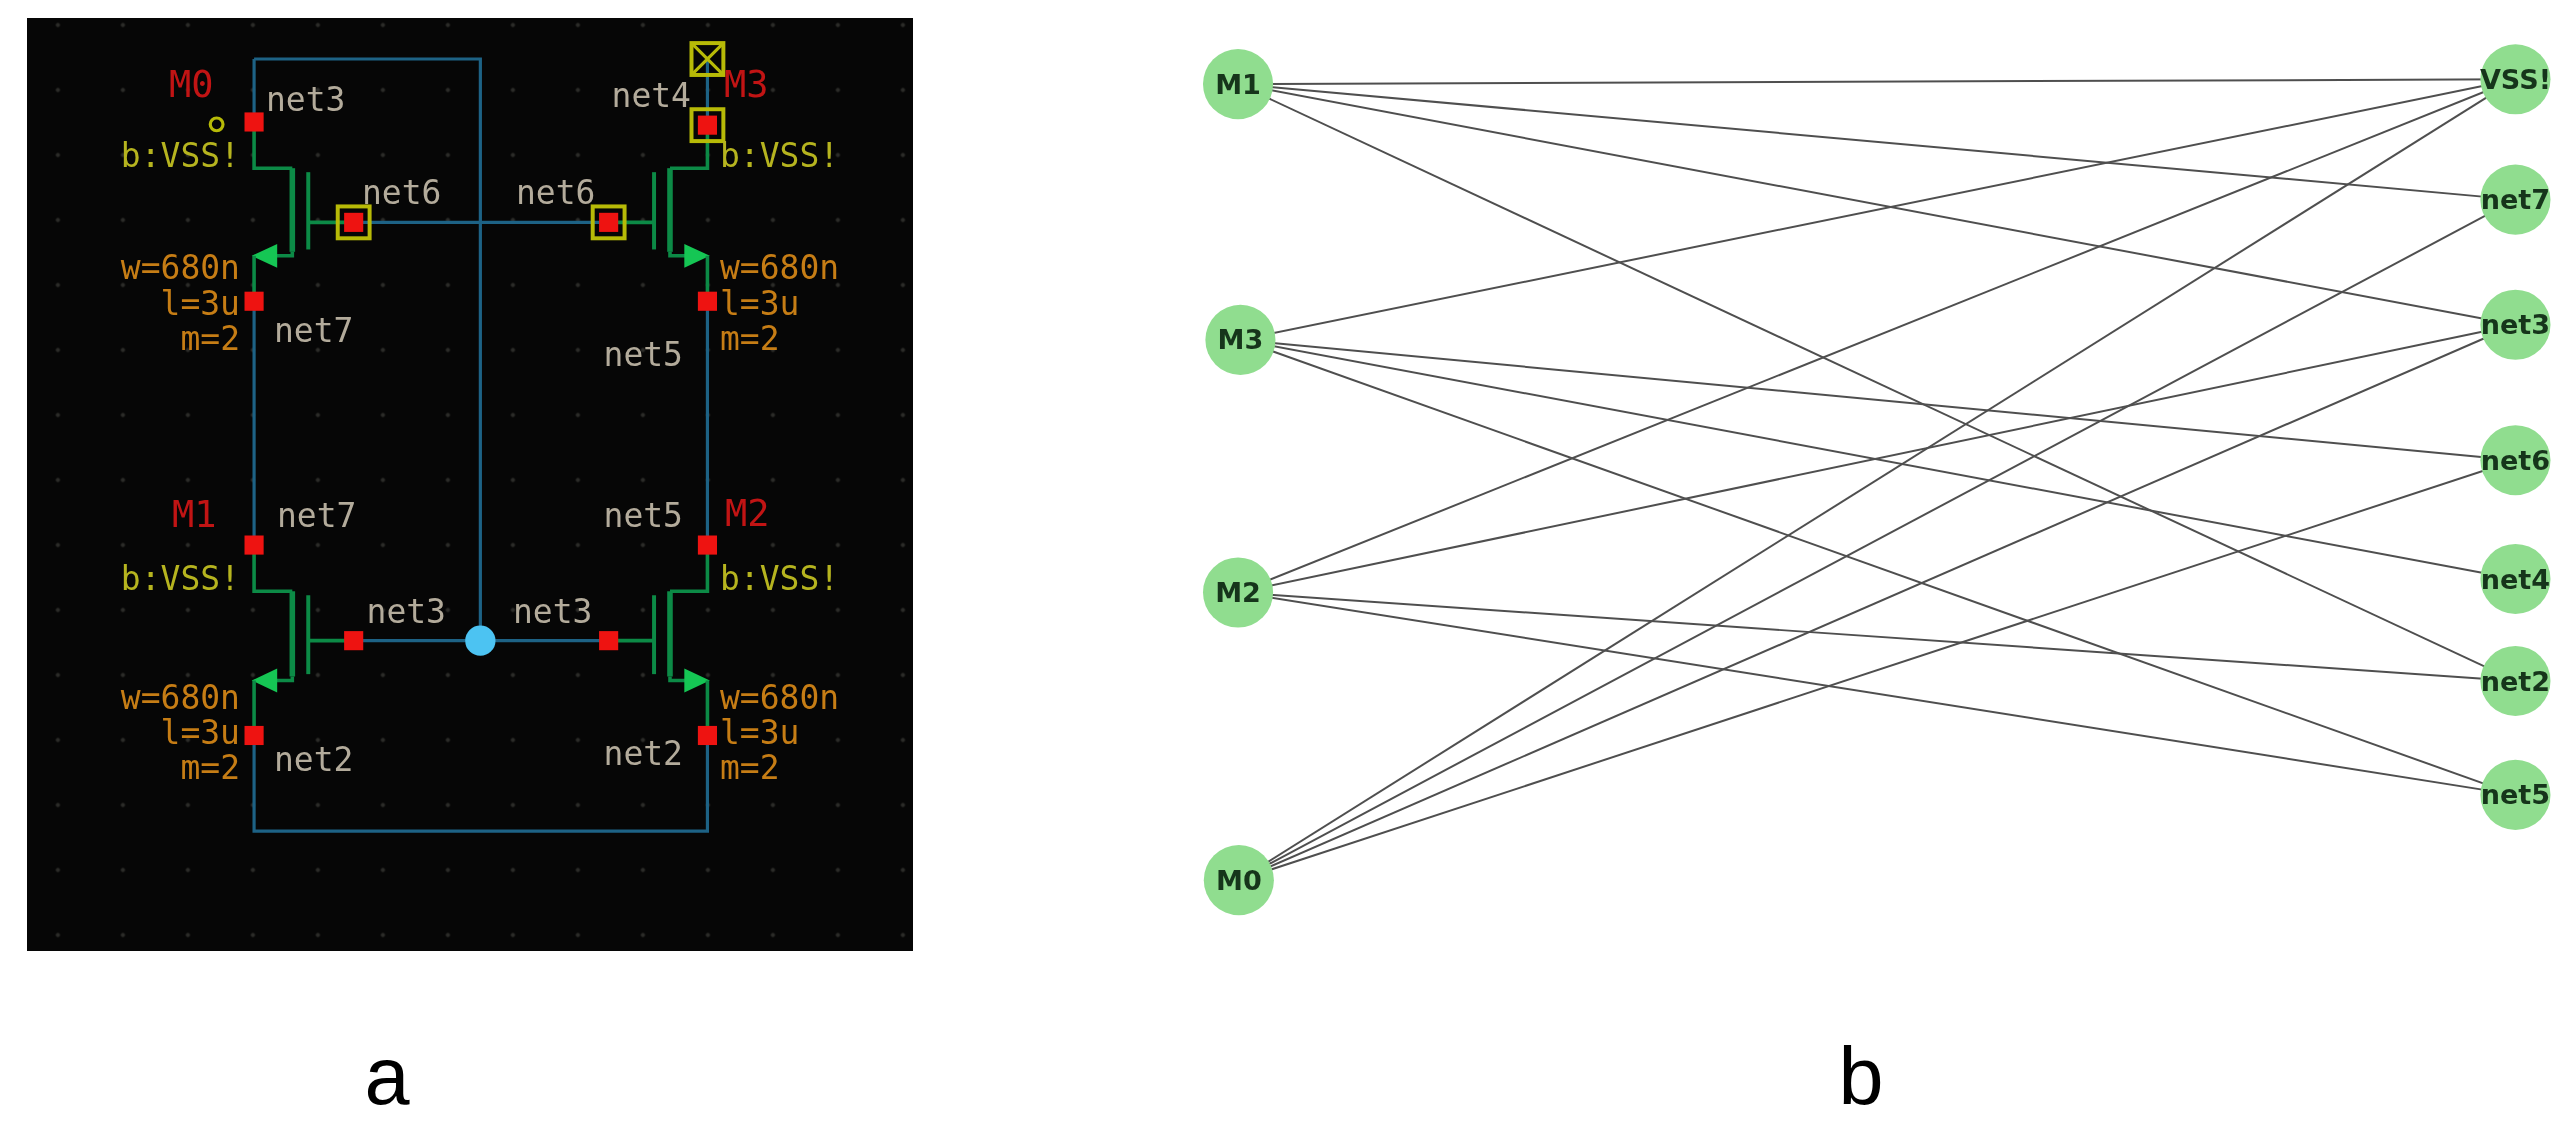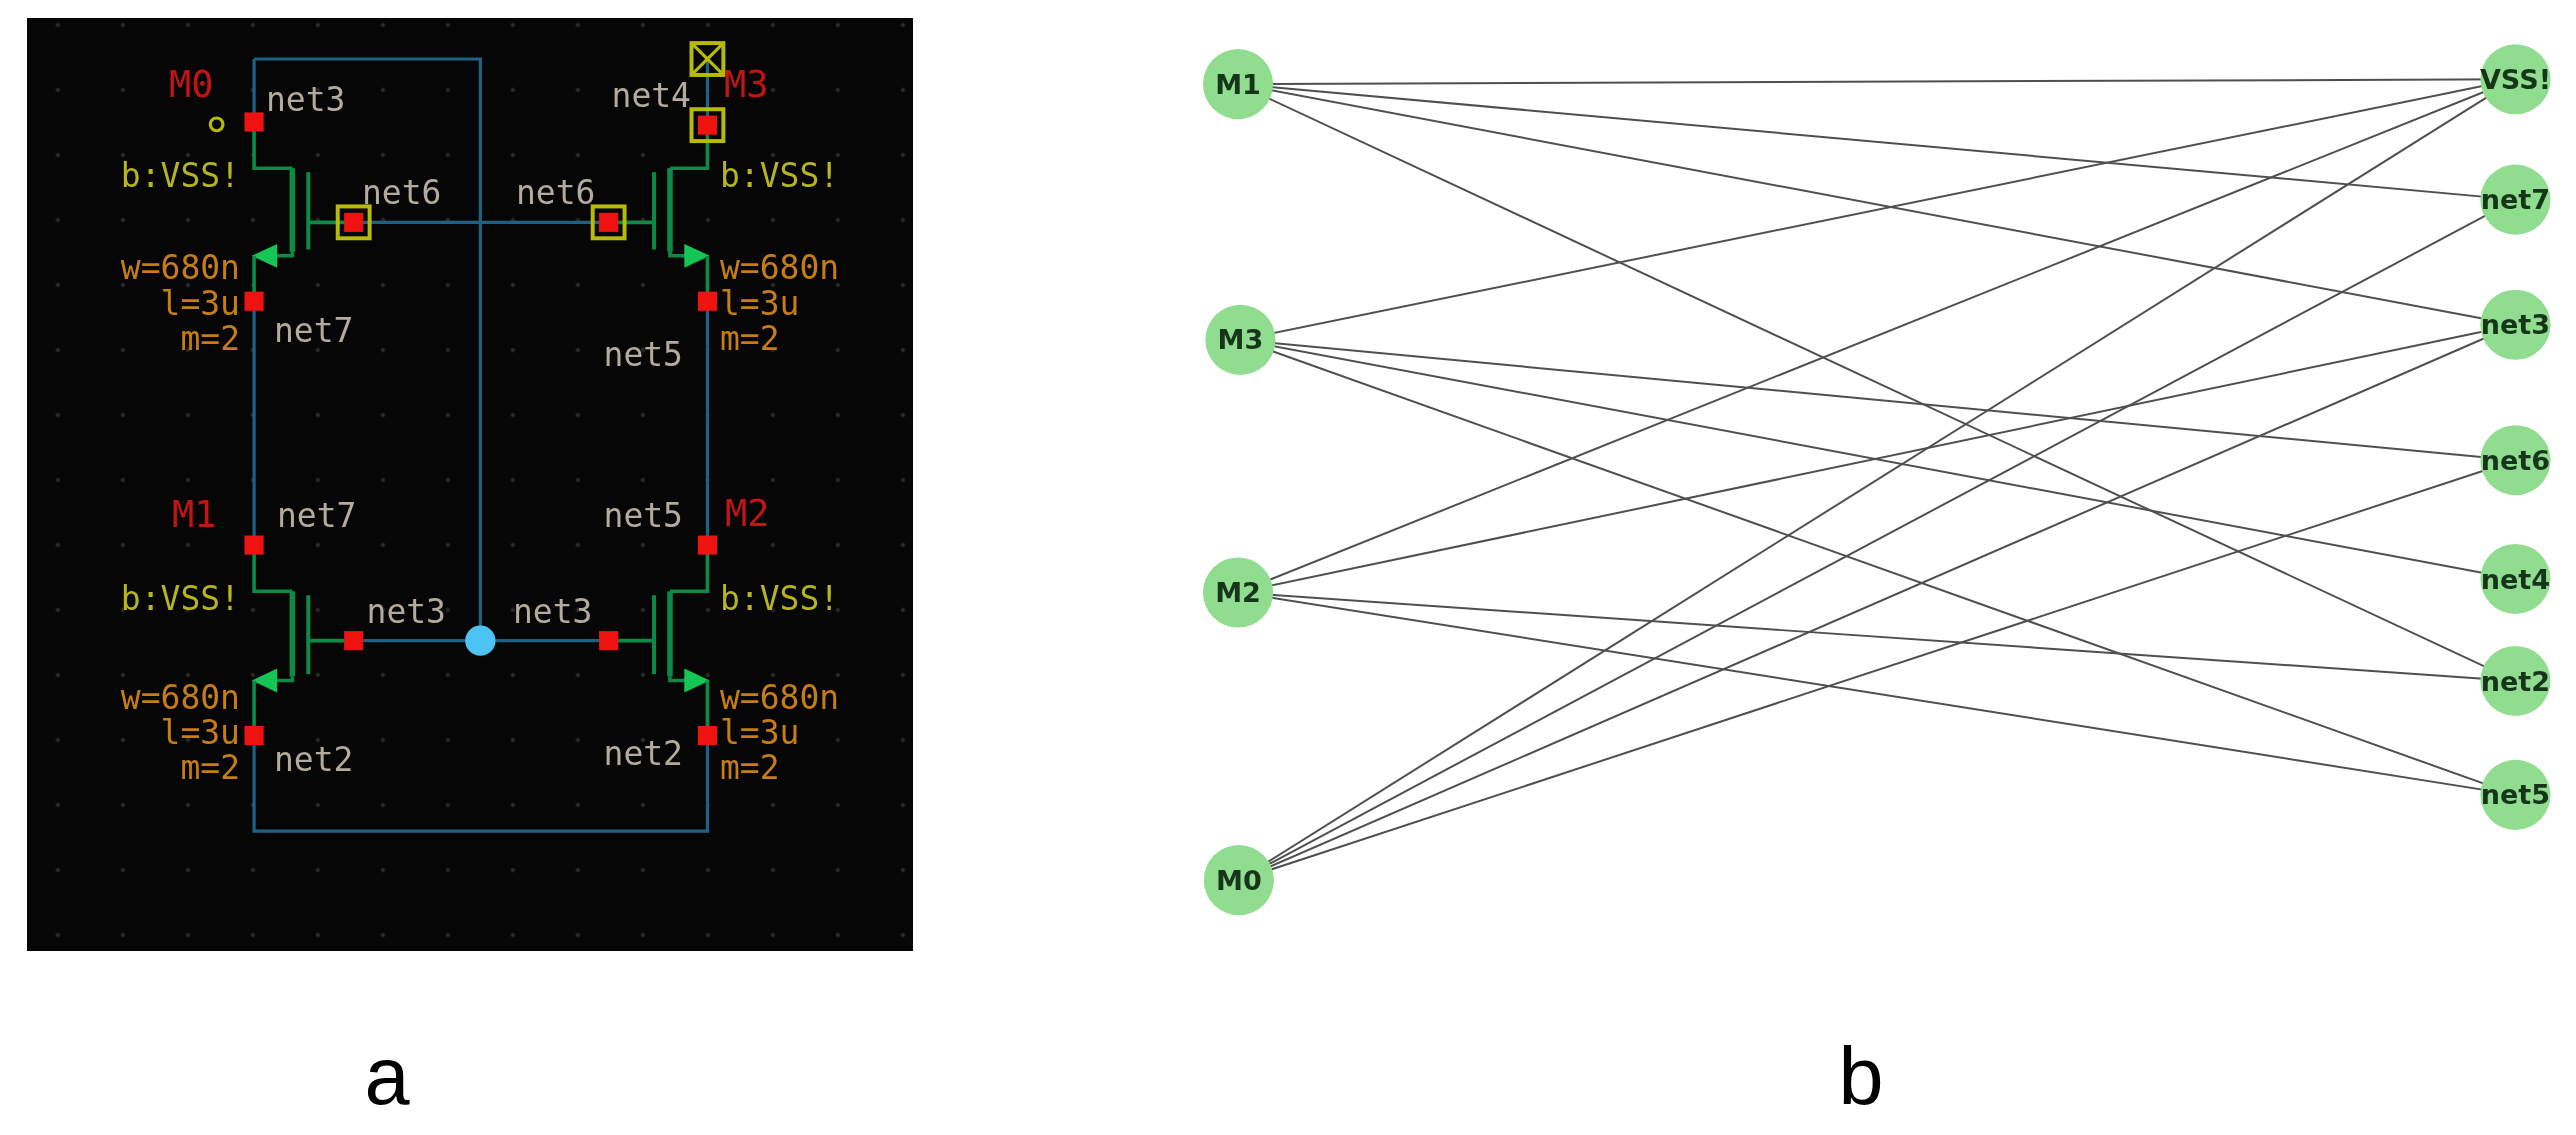--- a/index.html
+++ b/index.html
@@ -15,21 +15,21 @@
     background-position:-1.6px -25.5px;
   }
   .panel-a svg{position:absolute;left:0;top:0;}
   .slabel{
     position:absolute;white-space:pre;
     font-family:"DejaVu Sans Mono","Liberation Mono",monospace;
     font-size:33px;line-height:1;font-weight:400;
   }
   .c-gray{color:#b3ab9b;}
   .c-red{color:#c11414;font-size:37px;}
-  .c-olive{color:#b6b41f;margin-top:20px;}
+  .c-olive{color:#b6b41f;}
   .c-orange{color:#c67d15;}
 
   .wire{stroke:#1d6285;stroke-width:4;fill:none;}
   .dev{stroke:#0c8a46;stroke-width:4.5;fill:none;}
   .chan{stroke:#0c8a46;stroke-width:7;fill:none;}
   .poly{stroke:#0c8a46;stroke-width:5;fill:none;}
   .arrow{fill:#15c654;stroke:none;}
   .rsq{fill:#ee1311;stroke:none;}
   .ybox{fill:none;stroke:#b7ba07;stroke-width:5;}
   .yline{stroke:#b7ba07;stroke-width:4;fill:none;}

